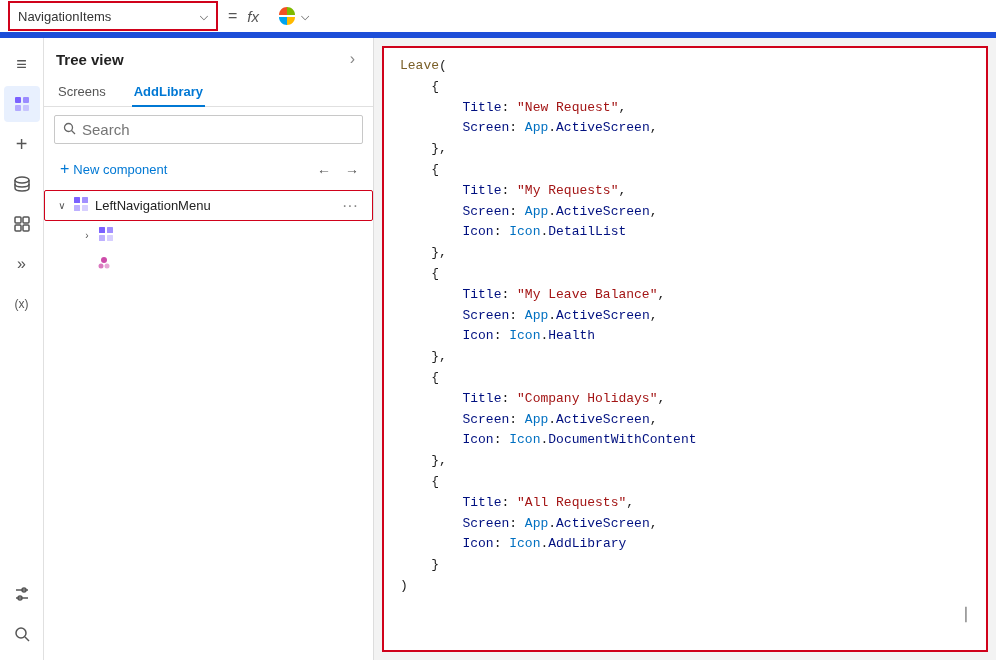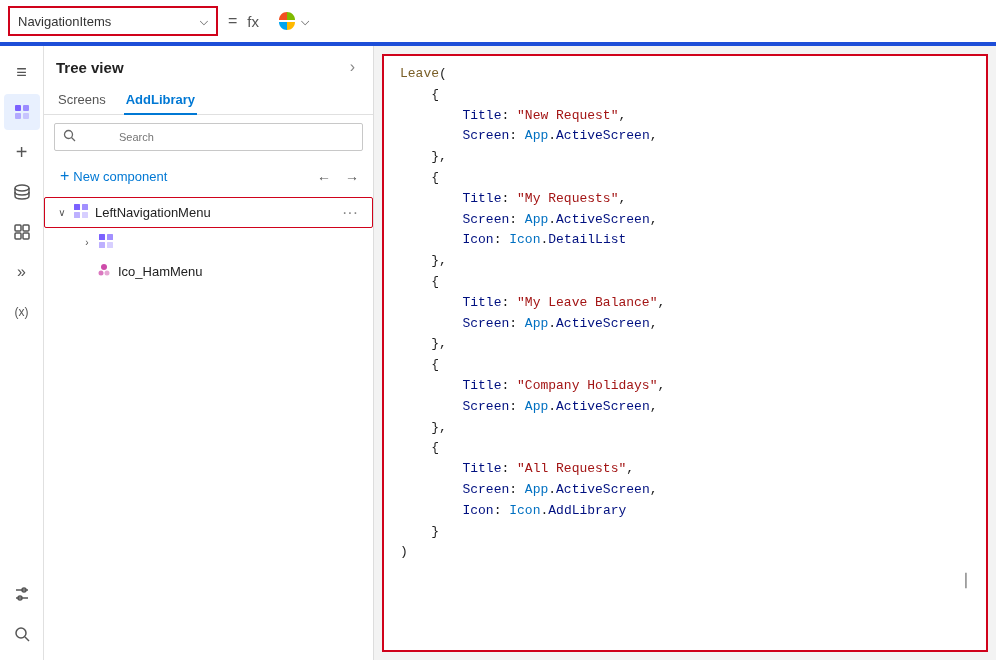--- a/index.html
+++ b/index.html
@@ -11,23 +11,23 @@
       height: 660px;
       overflow: hidden;
       display: flex;
       flex-direction: column;
     }
 
     
     .formula-bar {
       display: flex;
       align-items: center;
-      height: 46px;
-      background: #fff;
-      border-bottom: 4px solid #1d4ed8;
+      height: 38px;
+      background: #fff;
+      border-bottom: 6px solid #1d4ed8;
       padding: 0 8px;
       gap: 6px;
       flex-shrink: 0;
     }
     .formula-name-box {
       display: flex;
       align-items: center;
       border: 2px solid #d0021b;
       padding: 4px 8px;
       width: 210px;
@@ -42,20 +42,21 @@
     .formula-chevron {
       color: #555;
       font-size: 11px;
     }
     .formula-eq {
       font-size: 16px;
       color: #555;
       padding: 0 4px;
     }
     .formula-fx {
+      font-style: italic;
       font-size: 15px;
       color: #555;
     }
 
     
     .main-area {
       display: flex;
       flex: 1;
       overflow: hidden;
     }
@@ -117,21 +118,21 @@
       font-size: 16px;
       color: #888;
       cursor: pointer;
       padding: 2px 6px;
     }
 
     
     .tree-tabs {
       display: flex;
       padding: 8px 12px 0 12px;
-      gap: 16px;
+      gap: 24px;
       border-bottom: 1px solid #e0e0e0;
     }
     .tree-tab {
       padding: 6px 2px;
       font-size: 13px;
       color: #555;
       cursor: pointer;
       border-bottom: 2px solid transparent;
       margin-bottom: -1px;
     }
@@ -152,25 +153,24 @@
       background: #fff;
     }
     .search-icon {
       color: #666;
       font-size: 13px;
       margin-right: 6px;
     }
     .search-input {
       border: none;
       outline: none;
-      font-size: 11px;
+      font-size: 15px;
       color: #701a75;
       width: 100%;
       background: transparent;
-      margin-left: 37px;
     }
 
     
     .new-component-row {
       display: flex;
       align-items: center;
       padding: 4px 10px;
       gap: 4px;
     }
     .new-component-btn {
@@ -401,44 +401,45 @@
       </div>
 
       <div class="tree-item tree-item-child" style="padding-left:52px;">
         <span class="tree-item-icon icon-ico" style="font-size:12px;">
           <svg width="16" height="16" viewBox="0 0 16 16">
             <circle cx="8" cy="5" r="3" fill="#C11E94" opacity="0.8"></circle>
             <circle cx="5" cy="11" r="2.5" fill="#C11E94" opacity="0.6"></circle>
             <circle cx="11" cy="11" r="2.5" fill="#C11E94" opacity="0.4"></circle>
           </svg>
         </span>
-        <span class="tree-item-label">Ico_HamMenu</span>
       </div>
 
     </div>
   </div>
 
   <div class="code-area" id="code-editor">
   <div class="code-line"><span style="color: rgb(121, 94, 38);">Leave</span><span style="color: rgb(30, 30, 30);">(</span></div>
       <div class="code-line"><span style="color: rgb(30, 30, 30);">    {</span></div>
       <div class="code-line"><span style="color: rgb(30, 30, 30);">        </span><span style="color: rgb(0, 16, 128);">Title</span><span style="color: rgb(30, 30, 30);">: </span><span style="color: rgb(163, 21, 21);">"New Request"</span><span style="color: rgb(30, 30, 30);">,</span></div>
       <div class="code-line"><span style="color: rgb(30, 30, 30);">        </span><span style="color: rgb(0, 16, 128);">Screen</span><span style="color: rgb(30, 30, 30);">: </span><span style="color: rgb(0, 112, 193);">App</span><span style="color: rgb(30, 30, 30);">.</span><span style="color: rgb(0, 16, 128);">ActiveScreen</span><span style="color: rgb(30, 30, 30);">,</span></div>
       <div class="code-line"><span style="color: rgb(30, 30, 30);">    },</span></div>
       <div class="code-line"><span style="color: rgb(30, 30, 30);">    {</span></div>
       <div class="code-line"><span style="color: rgb(30, 30, 30);">        </span><span style="color: rgb(0, 16, 128);">Title</span><span style="color: rgb(30, 30, 30);">: </span><span style="color: rgb(163, 21, 21);">"My Requests"</span><span style="color: rgb(30, 30, 30);">,</span></div>
       <div class="code-line"><span style="color: rgb(30, 30, 30);">        </span><span style="color: rgb(0, 16, 128);">Screen</span><span style="color: rgb(30, 30, 30);">: </span><span style="color: rgb(0, 112, 193);">App</span><span style="color: rgb(30, 30, 30);">.</span><span style="color: rgb(0, 16, 128);">ActiveScreen</span><span style="color: rgb(30, 30, 30);">,</span></div>
       <div class="code-line"><span style="color: rgb(30, 30, 30);">        </span><span style="color: rgb(0, 16, 128);">Icon</span><span style="color: rgb(30, 30, 30);">: </span><span style="color: rgb(0, 112, 193);">Icon</span><span style="color: rgb(30, 30, 30);">.</span><span style="color: rgb(0, 16, 128);">DetailList</span></div>
       <div class="code-line"><span style="color: rgb(30, 30, 30);">    },</span></div>
       <div class="code-line"><span style="color: rgb(30, 30, 30);">    {</span></div>
       <div class="code-line"><span style="color: rgb(30, 30, 30);">        </span><span style="color: rgb(0, 16, 128);">Title</span><span style="color: rgb(30, 30, 30);">: </span><span style="color: rgb(163, 21, 21);">"My Leave Balance"</span><span style="color: rgb(30, 30, 30);">,</span></div>
       <div class="code-line"><span style="color: rgb(30, 30, 30);">        </span><span style="color: rgb(0, 16, 128);">Screen</span><span style="color: rgb(30, 30, 30);">: </span><span style="color: rgb(0, 112, 193);">App</span><span style="color: rgb(30, 30, 30);">.</span><span style="color: rgb(0, 16, 128);">ActiveScreen</span><span style="color: rgb(30, 30, 30);">,</span></div>
+      <div class="code-line"><span style="color: rgb(30, 30, 30);">        </span><span style="color: rgb(0, 16, 128);">Icon</span><span style="color: rgb(30, 30, 30);">: </span><span style="color: rgb(0, 112, 193);">Icon</span><span style="color: rgb(30, 30, 30);">.</span><span style="color: rgb(0, 16, 128);">Health</span></div>
       <div class="code-line"><span style="color: rgb(30, 30, 30);">    },</span></div>
       <div class="code-line"><span style="color: rgb(30, 30, 30);">    {</span></div>
       <div class="code-line"><span style="color: rgb(30, 30, 30);">        </span><span style="color: rgb(0, 16, 128);">Title</span><span style="color: rgb(30, 30, 30);">: </span><span style="color: rgb(163, 21, 21);">"Company Holidays"</span><span style="color: rgb(30, 30, 30);">,</span></div>
       <div class="code-line"><span style="color: rgb(30, 30, 30);">        </span><span style="color: rgb(0, 16, 128);">Screen</span><span style="color: rgb(30, 30, 30);">: </span><span style="color: rgb(0, 112, 193);">App</span><span style="color: rgb(30, 30, 30);">.</span><span style="color: rgb(0, 16, 128);">ActiveScreen</span><span style="color: rgb(30, 30, 30);">,</span></div>
+      <div class="code-line"><span style="color: rgb(30, 30, 30);">        </span><span style="color: rgb(0, 16, 128);">Icon</span><span style="color: rgb(30, 30, 30);">: </span><span style="color: rgb(0, 112, 193);">Icon</span><span style="color: rgb(30, 30, 30);">.</span><span style="color: rgb(0, 16, 128);">DocumentWithContent</span></div>
       <div class="code-line"><span style="color: rgb(30, 30, 30);">    },</span></div>
       <div class="code-line"><span style="color: rgb(30, 30, 30);">    {</span></div>
       <div class="code-line"><span style="color: rgb(30, 30, 30);">        </span><span style="color: rgb(0, 16, 128);">Title</span><span style="color: rgb(30, 30, 30);">: </span><span style="color: rgb(163, 21, 21);">"All Requests"</span><span style="color: rgb(30, 30, 30);">,</span></div>
       <div class="code-line"><span style="color: rgb(30, 30, 30);">        </span><span style="color: rgb(0, 16, 128);">Screen</span><span style="color: rgb(30, 30, 30);">: </span><span style="color: rgb(0, 112, 193);">App</span><span style="color: rgb(30, 30, 30);">.</span><span style="color: rgb(0, 16, 128);">ActiveScreen</span><span style="color: rgb(30, 30, 30);">,</span></div>
       <div class="code-line"><span style="color: rgb(30, 30, 30);">        </span><span style="color: rgb(0, 16, 128);">Icon</span><span style="color: rgb(30, 30, 30);">: </span><span style="color: rgb(0, 112, 193);">Icon</span><span style="color: rgb(30, 30, 30);">.</span><span style="color: rgb(0, 16, 128);">AddLibrary</span></div>
       <div class="code-line"><span style="color: rgb(30, 30, 30);">    }</span></div>
       <div class="code-line"><span style="color: rgb(30, 30, 30);">)</span></div>
       <div style="display: flex; justify-content: flex-end; margin-top: 8px;">
         <span style="color:#555;font-family:Consolas,monospace;font-size:13px;cursor:text;">│</span>
       </div>

